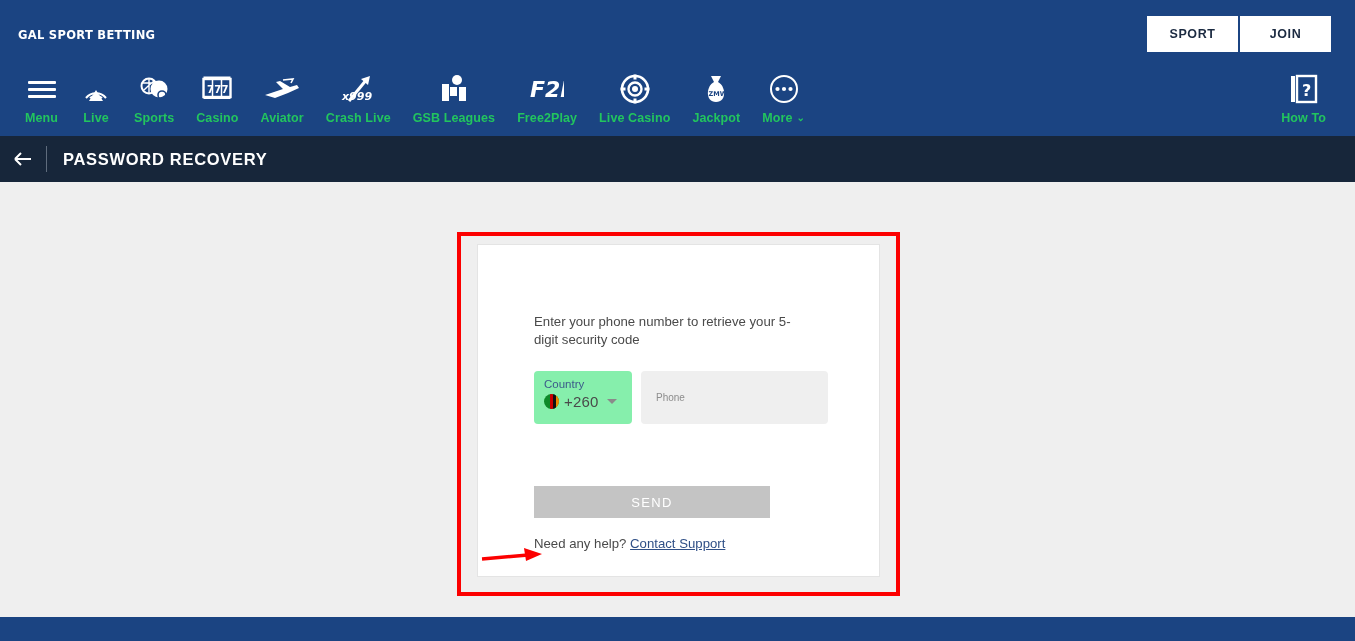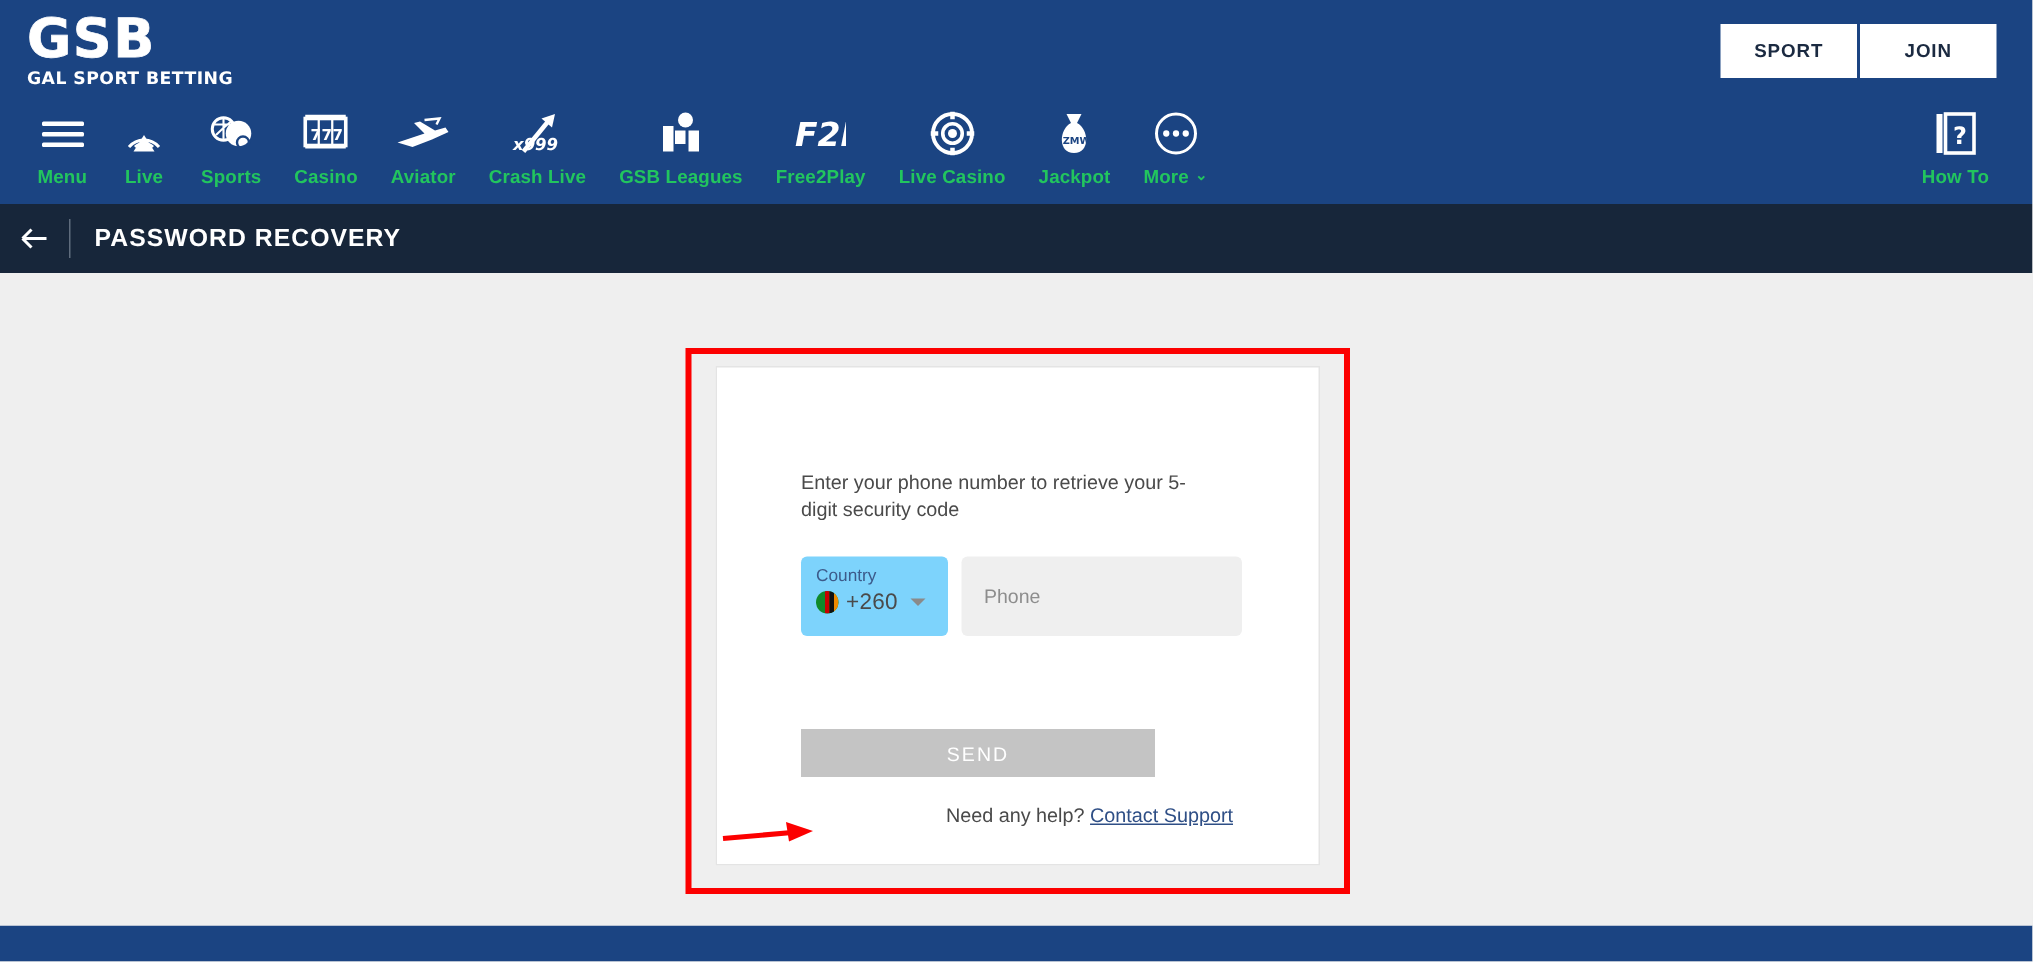--- a/index.html
+++ b/index.html
@@ -176,21 +176,21 @@
 
   #phone-row {
     margin-top: 22px;
     display: flex;
     gap: 9px;
   }
 
   #country-select {
     width: 98px;
     height: 53px;
-    background: #7dd3fc;
+    background: #86efac;
     border-radius: 4px;
     padding: 7px 0 0 10px;
     cursor: pointer;
     position: relative;
   }
   #country-label {
     font-size: 11.5px;
     color: #3c5a8a;
     line-height: 13px;
   }
@@ -228,21 +228,21 @@
     margin-left: 3px;
   }
 
   #phone-input {
     width: 187px;
     height: 53px;
     background: #efefef;
     border: none;
     border-radius: 4px;
     font-family: "Liberation Sans", sans-serif;
-    font-size: 13px;
+    font-size: 10px;
     color: #701a75;
     padding: 0 15px;
     outline: none;
   }
   #phone-input::placeholder { color: #8d8d8d; }
 
   #send-button {
     margin-top: 62px;
     width: 236px;
     height: 32px;
@@ -251,21 +251,21 @@
     color: #ffffff;
     font-family: "Liberation Sans", sans-serif;
     font-size: 13px;
     letter-spacing: 1.4px;
     cursor: pointer;
   }
 
   #help-row {
     margin-top: 18px;
     width: 288px;
-    text-align: right;
+    text-align: left;
     font-size: 13.2px;
     color: #4a4a4a;
   }
   #contact-support-link {
     color: #2f4f86;
     text-decoration: underline;
     cursor: pointer;
   }
 
   
@@ -278,21 +278,20 @@
   }
 </style>
 </head>
 <body>
 
 <div id="site-header">
 
   <div id="header-top">
 
     <a id="brand-logo">
-      <div class="logo-word">GSB</div>
       <div class="logo-sub">GAL SPORT BETTING</div>
     </a>
 
     <div id="auth-buttons">
       <button class="auth-btn" id="login-button">SPORT</button>
       <button class="auth-btn" id="join-button">JOIN</button>
     </div>
 
   </div>
 

